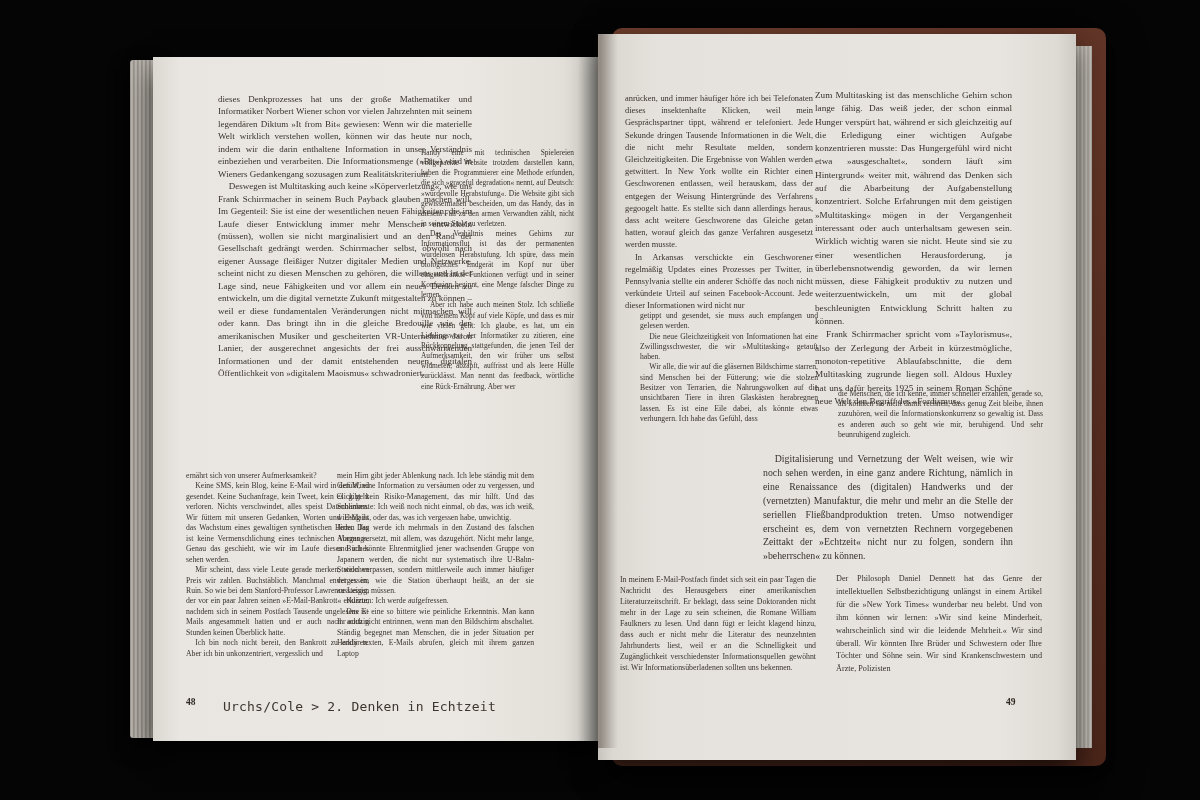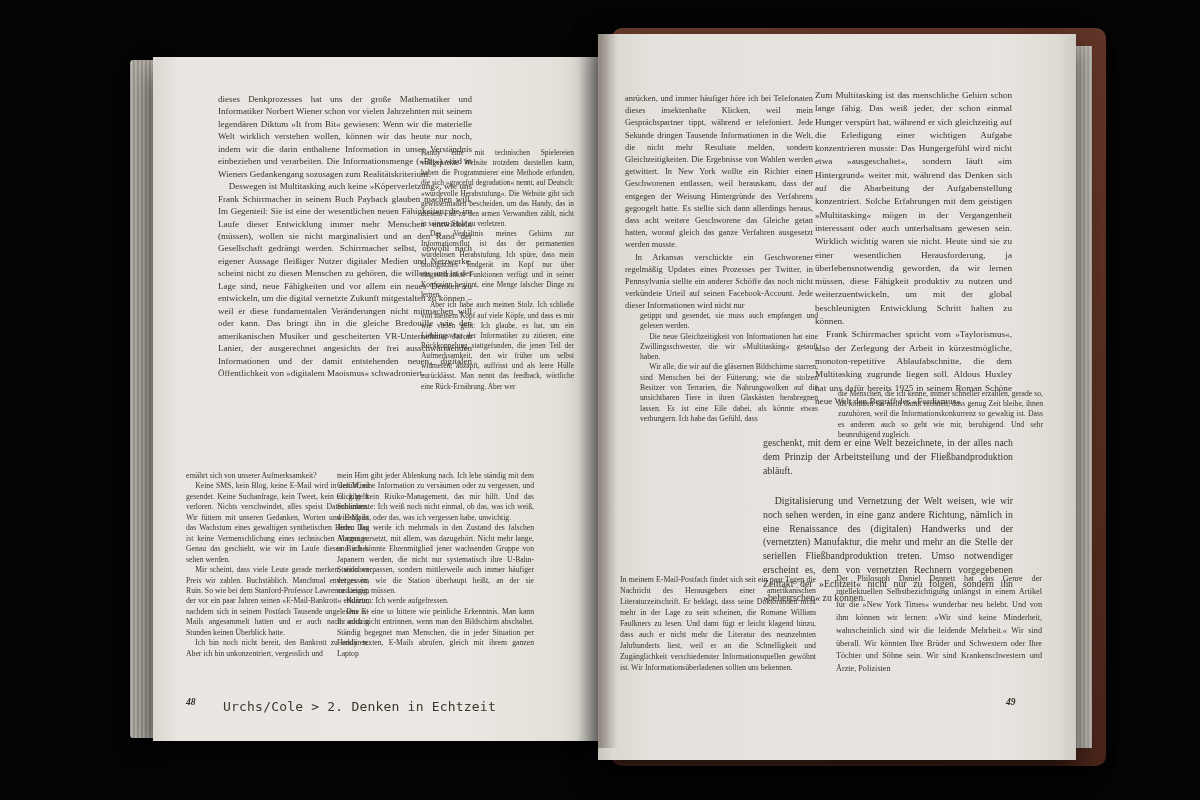--- a/index.html
+++ b/index.html
@@ -54,21 +54,21 @@
 
   .c1-r    { left:625px; top:93px;  width:188px; font-size:8.4px; line-height:12.2px; }
   .c2-r    { left:815px; top:89px;  width:197px; font-size:9.2px; line-height:13.3px; }
   .ovm-r   { left:640px; top:311px; width:178px; font-size:7.7px; line-height:10.3px; }
   .ovr-r   { left:838px; top:389px; width:205px; font-size:7.7px; line-height:10.2px; }
   .ford-r  { left:763px; top:436px; width:250px; font-size:9.8px; line-height:13.9px; }
   .bl-r    { left:620px; top:574px; width:196px; font-size:7.8px; line-height:11px; }
   .br-r    { left:836px; top:573px; width:206px; font-size:8.2px; line-height:12.9px; }
 
   .folio {
-    position:absolute; font-size:9.5px; font-weight:bold; font-style:italic; color:#2e2923;
+    position:absolute; font-size:9.5px; font-weight:bold; color:#2e2923;
   }
   .folio-left  { left:186px;  top:697px; }
   .folio-right { left:1006px; top:697px; }
   .runhead {
     position:absolute; left:223px; top:699px;
     font-family:"DejaVu Sans Mono","Liberation Mono",monospace;
     font-size:13px; color:#3b362f; letter-spacing:.2px;
   }
 </style>
 </head>
@@ -126,21 +126,20 @@
     <p>getippt und gesendet, sie muss auch empfangen und gelesen werden.</p>
     <p class="ind">Die neue Gleichzeitigkeit von Informationen hat eine Zwillingsschwester, die wir »Multitasking« getauft haben.</p>
     <p class="ind">Wir alle, die wir auf die gläsernen Bildschirme starren, sind Menschen bei der Fütterung; wie die stolzen Besitzer von Terrarien, die Nahrungswolken auf die unsichtbaren Tiere in ihren Glaskästen herabregnen lassen. Es ist eine Eile dabei, als könnte etwas verhungern. Ich habe das Gefühl, dass</p>
   </div>
 
   <div class="tb ovr-r">
     <p>die Menschen, die ich kenne, immer schneller erzählen, gerade so, als könnten sie nicht damit rechnen, dass genug Zeit bleibe, ihnen zuzuhören, weil die Informationskonkurrenz so gewaltig ist. Dass es anderen auch so geht wie mir, beruhigend. Und sehr beunruhigend zugleich.</p>
   </div>
 
   <div class="tb ford-r">
-    <p>geschenkt, mit dem er eine Welt bezeichnete, in der alles nach dem Prinzip der Arbeitsteilung und der Fließbandproduktion abläuft.</p>
     <p class="ind gap">Digitalisierung und Vernetzung der Welt weisen, wie wir noch sehen werden, in eine ganz andere Richtung, nämlich in eine Renaissance des (digitalen) Handwerks und der (vernetzten) Manufaktur, die mehr und mehr an die Stelle der seriellen Fließbandproduktion treten. Umso notwendiger erscheint es, dem von vernetzten Rechnern vorgegebenen Zeittakt der »Echtzeit« nicht nur zu folgen, sondern ihn »beherrschen« zu können.</p>
   </div>
 
   <div class="tb bl-r">
     <p>In meinem E-Mail-Postfach findet sich seit ein paar Tagen die Nachricht des Herausgebers einer amerikanischen Literaturzeitschrift. Er beklagt, dass seine Doktoranden nicht mehr in der Lage zu sein scheinen, die Romane William Faulkners zu lesen. Und dann fügt er leicht klagend hinzu, dass auch er nicht mehr die Literatur des neunzehnten Jahrhunderts liest, weil er an die Schnelligkeit und Zugänglichkeit verschiedenster Informationsquellen gewöhnt ist. Wir Informationsüberladenen sollten uns bekennen.</p>
   </div>
 
   <div class="tb br-r">
     <p>Der Philosoph Daniel Dennett hat das Genre der intellektuellen Selbstbezichtigung unlängst in einem Artikel für die »New York Times« wunderbar neu belebt. Und von ihm können wir lernen: »Wir sind keine Minderheit, wahrscheinlich sind wir die leidende Mehrheit.« Wir sind überall. Wir könnten Ihre Brüder und Schwestern oder Ihre Töchter und Söhne sein. Wir sind Krankenschwestern und Ärzte, Polizisten</p>
   </div>

